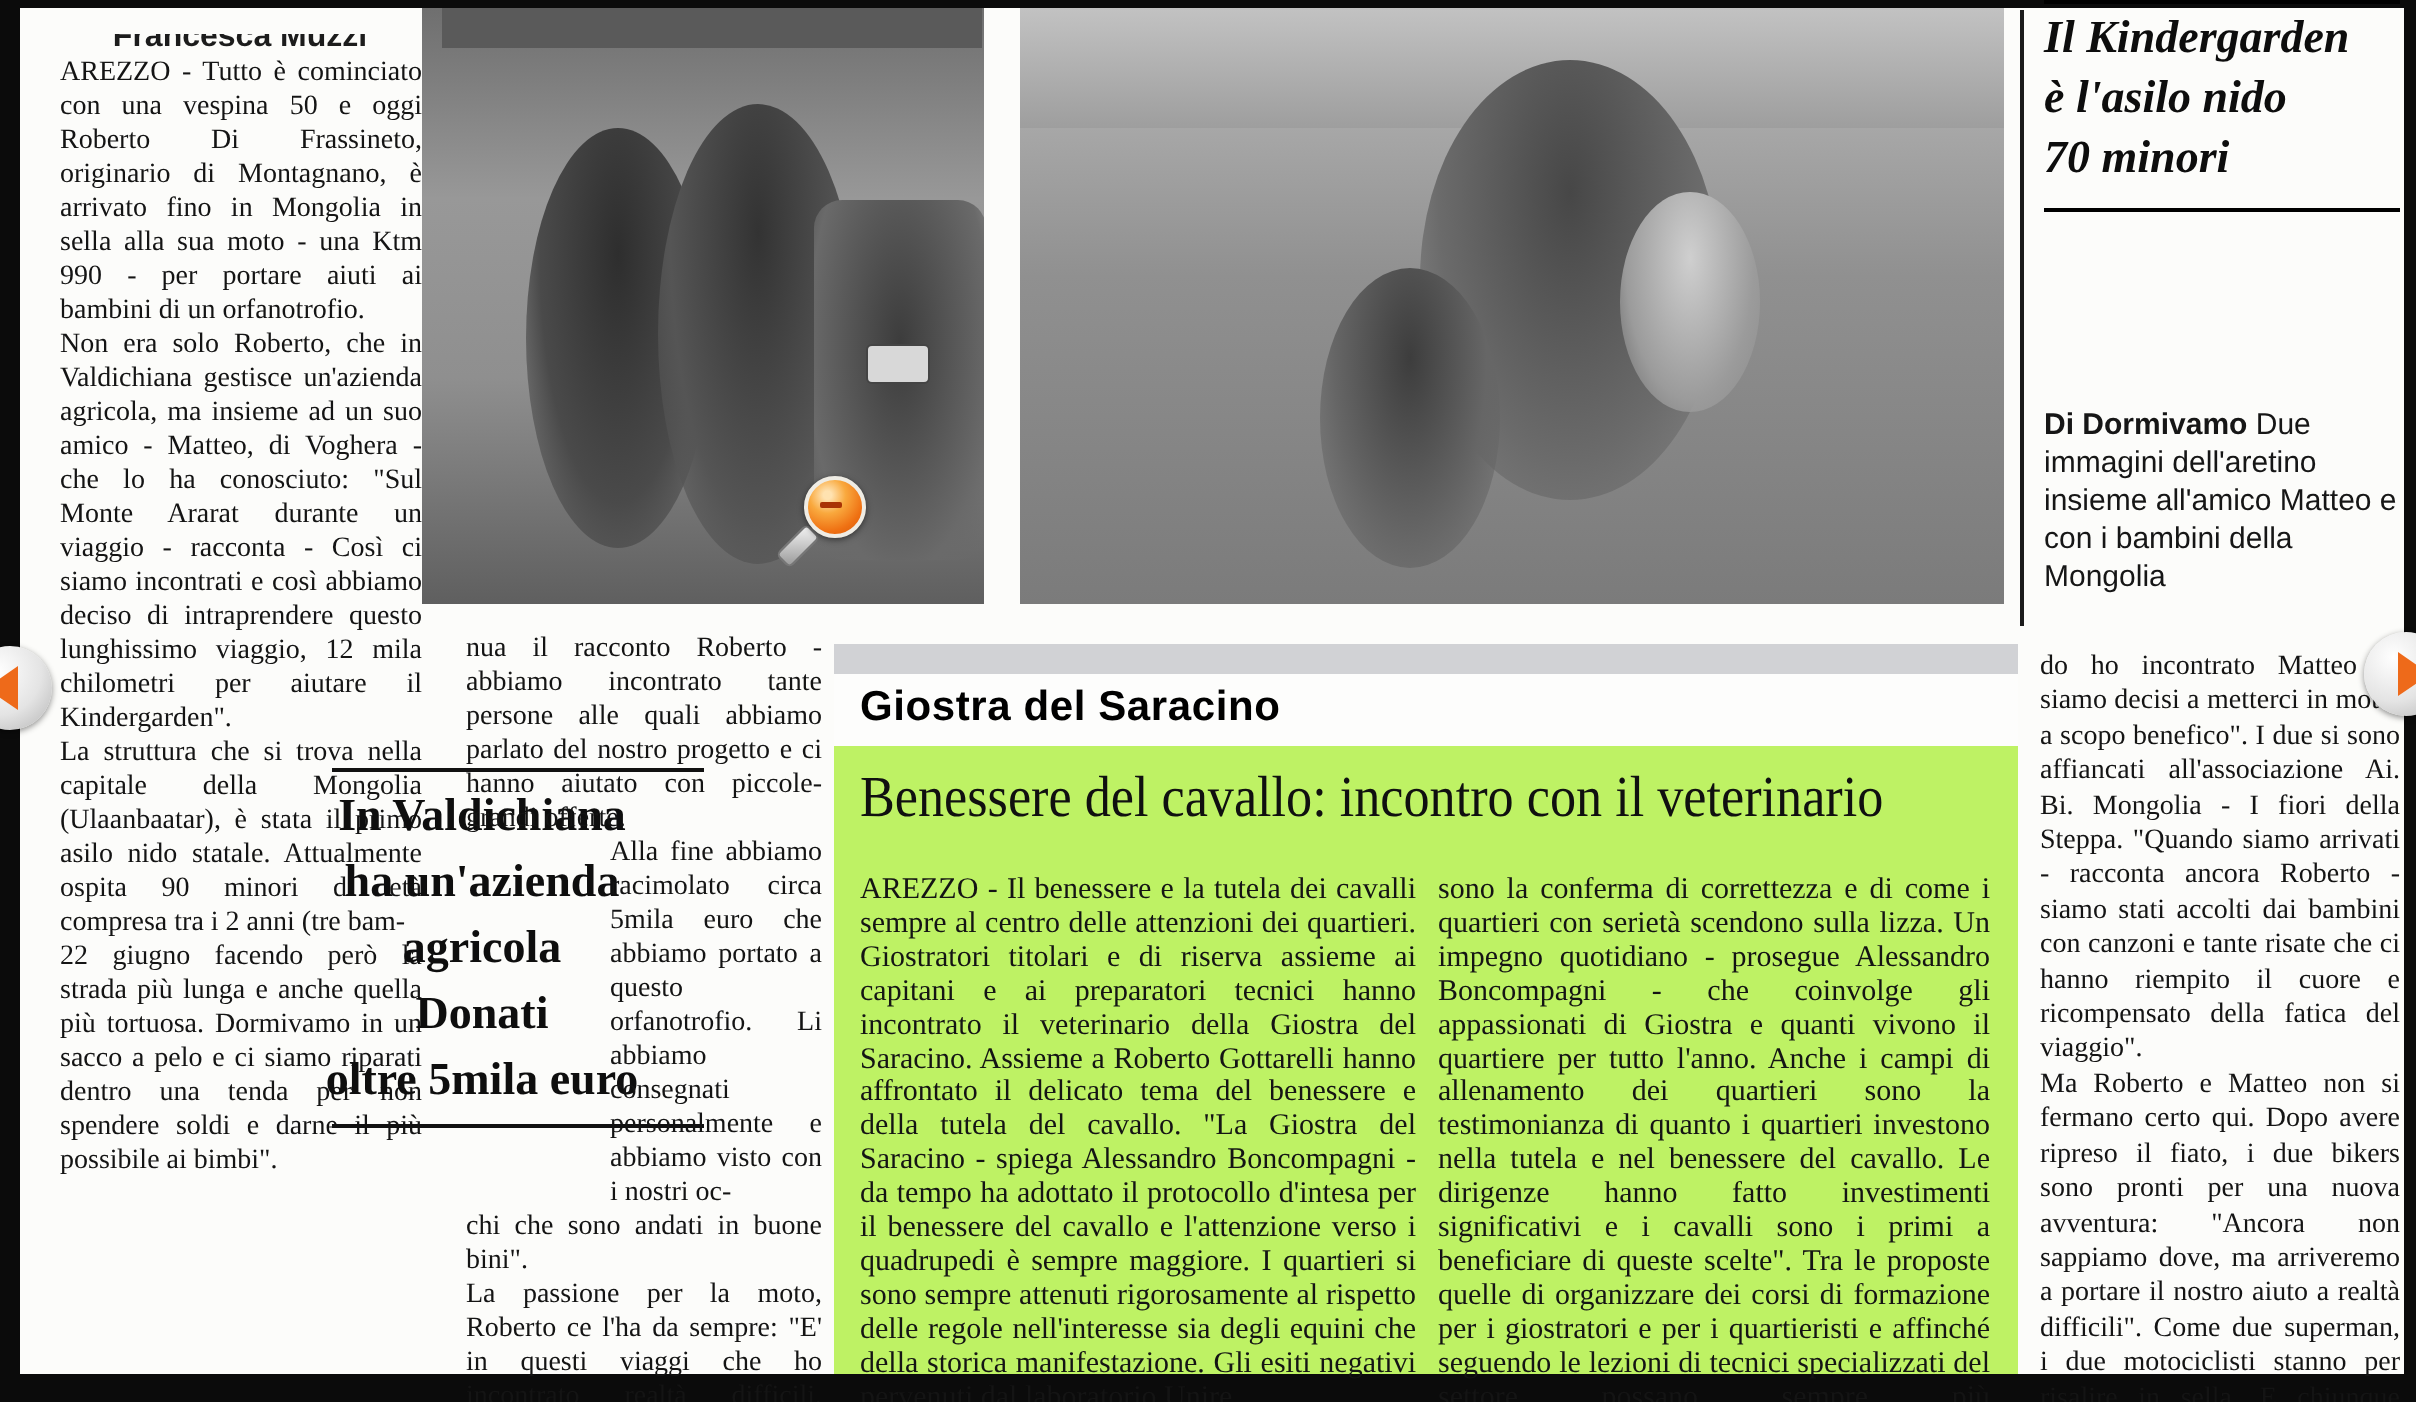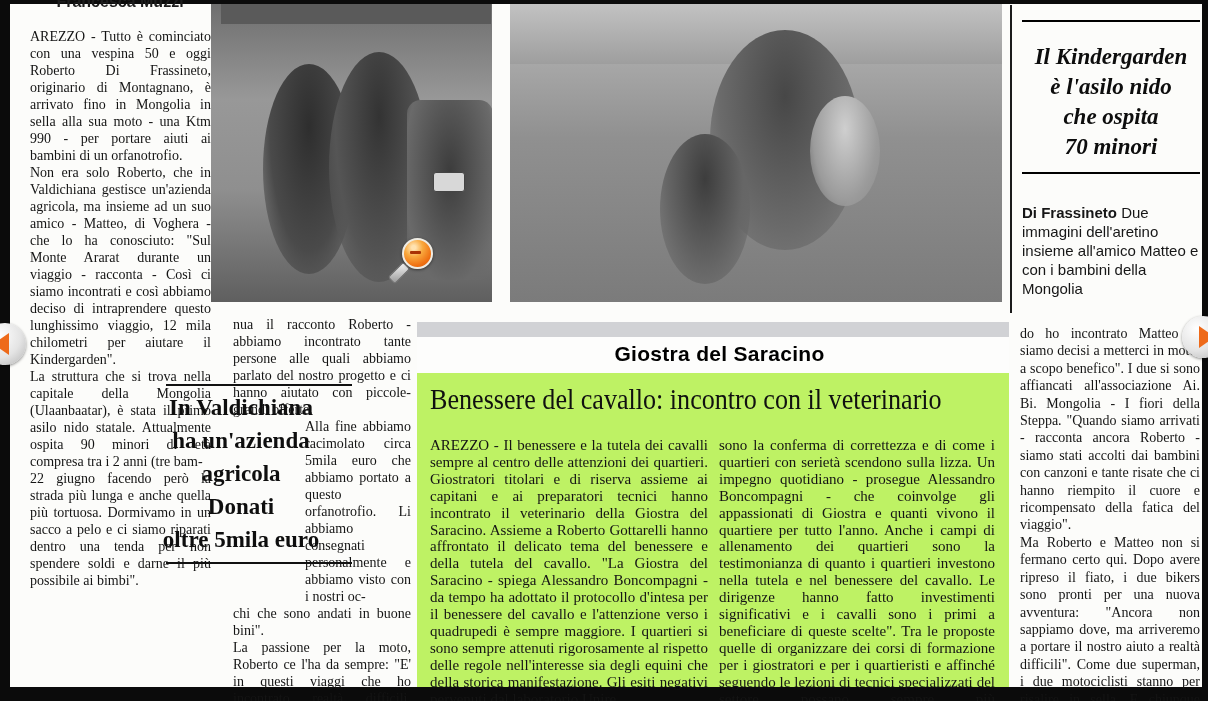--- a/index.html
+++ b/index.html
@@ -3,44 +3,44 @@
 <meta charset="utf-8">
 <style>
   html,body{margin:0;padding:0;background:#e9e9e9;}
   .page{position:relative;width:1208px;height:701px;background:#fcfcfa;overflow:hidden;
         font-family:"Liberation Serif",serif;color:#141414;}
   .edge{position:absolute;background:#0b0b0b;}
   .news{font-size:14px;line-height:17px;text-align:justify;}
   .news p{margin:0;}
   .abs{position:absolute;}
   
-  .byline-clip{position:absolute;left:28px;top:0;width:184px;height:13px;overflow:hidden;}
+  .byline-clip{position:absolute;left:28px;top:17px;width:184px;height:13px;overflow:hidden;}
   .byline-clip span{display:block;margin-top:-7px;font-family:"Liberation Sans",sans-serif;
         font-weight:bold;font-size:16px;text-align:center;color:#1c1c1c;}
   
   .photo{position:absolute;top:4px;height:298px;overflow:hidden;background:#8d8d8d;}
   .ph-shape{position:absolute;border-radius:50%;}
   
   .pullquote{position:absolute;left:130px;top:384px;width:222px;text-align:center;
         font-weight:bold;font-size:23px;line-height:33px;color:#0e0e0e;}
   .pullquote .rule{height:2px;background:#111;margin-left:36px;}
   .pullquote .rule.top{margin-bottom:5px;}
   .pullquote .rule.bot{margin-top:6px;}
   
   .g-strip{position:absolute;left:417px;top:322px;width:592px;height:15px;background:#d1d2d5;}
   .g-kickerband{position:absolute;left:417px;top:337px;width:592px;height:36px;background:#fdfdfc;}
   .g-kicker{font-family:"Liberation Sans",sans-serif;font-weight:bold;font-size:21px;
-        letter-spacing:.3px;padding:5px 0 0 13px;color:#000;text-align:center;}
+        letter-spacing:.3px;padding:5px 0 0 13px;color:#000;}
   .g-body{position:absolute;left:417px;top:373px;width:592px;height:314px;background:#bef264;}
   .g-headline{position:absolute;left:13px;top:10px;font-size:29px;white-space:nowrap;
         transform:scaleX(.9);transform-origin:0 0;color:#101010;}
   .g-col{position:absolute;top:64px;width:278px;font-size:15px;line-height:16.9px;text-align:justify;}
   
-  .infobox{position:absolute;left:1022px;top:20px;width:178px;border-top:2px solid #000;
-        border-bottom:2px solid #000;padding:20px 0 10px;text-align:center;
+  .infobox{position:absolute;left:1022px;top:0;width:178px;border-top:2px solid #000;
+        border-bottom:2px solid #000;padding:2px 0 10px;
         font-weight:bold;font-style:italic;font-size:23px;line-height:30px;color:#0d0d0d;}
   .caption{position:absolute;left:1022px;top:203px;width:178px;
         font-family:"Liberation Sans",sans-serif;font-size:15px;line-height:19px;color:#161616;}
   
   .nav{position:absolute;width:42px;height:42px;border-radius:50%;z-index:30;cursor:pointer;
         background:radial-gradient(circle at 35% 30%,#ffffff,#e4e4e4 55%,#b9b9b9 95%);
         box-shadow:0 1px 3px rgba(0,0,0,.45);}
   .tri{position:absolute;width:0;height:0;border-top:11px solid transparent;border-bottom:11px solid transparent;}
   
   .mag{position:absolute;left:391px;top:238px;width:42px;height:46px;z-index:25;}
@@ -114,25 +114,24 @@
   </div>
   <div class="g-body">
     <div class="g-headline">Benessere del cavallo: incontro con il veterinario</div>
     <div class="g-col" style="left:13px;">AREZZO - Il benessere e la tutela dei cavalli sempre al centro delle attenzioni dei quartieri. Giostratori titolari e di riserva assieme ai capitani e ai preparatori tecnici hanno incontrato il veterinario della Giostra del Saracino. Assieme a Roberto Gottarelli hanno affrontato il delicato tema del benessere e della tutela del cavallo. "La Giostra del Saracino - spiega Alessandro Boncompagni - da tempo ha adottato il protocollo d'intesa per il benessere del cavallo e l'attenzione verso i quadrupedi è sempre maggiore. I quartieri si sono sempre attenuti rigorosamente al rispetto delle regole nell'interesse sia degli equini che della storica manifestazione. Gli esiti negativi pervenuti dal laboratorio Unire</div>
     <div class="g-col" style="left:302px;width:276px;">sono la conferma di correttezza e di come i quartieri con serietà scendono sulla lizza. Un impegno quotidiano - prosegue Alessandro Boncompagni - che coinvolge gli appassionati di Giostra e quanti vivono il quartiere per tutto l'anno. Anche i campi di allenamento dei quartieri sono la testimonianza di quanto i quartieri investono nella tutela e nel benessere del cavallo. Le dirigenze hanno fatto investimenti significativi e i cavalli sono i primi a beneficiare di queste scelte". Tra le proposte quelle di organizzare dei corsi di formazione per i giostratori e per i quartieristi e affinché seguendo le lezioni di tecnici specializzati del settore possano sempre più professionalizzarsi.</div>
   </div>
 
   <div class="infobox">
     <div>Il Kindergarden</div>
     <div>è l'asilo nido</div>
-    <div>che ospita</div>
     <div>70 minori</div>
   </div>
 
-  <div class="caption"><b>Di Frassineto</b><span> Due immagini dell'aretino insieme all'amico Matteo e con i bambini della Mongolia</span></div>
+  <div class="caption"><b>Di Dormivamo</b><span> Due immagini dell'aretino insieme all'amico Matteo e con i bambini della Mongolia</span></div>
 
   <div class="abs news" style="left:1020px;top:325px;width:180px;line-height:17.4px;">
     <p>do ho incontrato Matteo ci siamo decisi a metterci in moto, a scopo benefico". I due si sono affiancati all'associazione Ai. Bi. Mongolia - I fiori della Steppa. "Quando siamo arrivati - racconta ancora Roberto - siamo stati accolti dai bambini con canzoni e tante risate che ci hanno riempito il cuore e ricompensato della fatica del viaggio".</p>
     <p>Ma Roberto e Matteo non si fermano certo qui. Dopo avere ripreso il fiato, i due bikers sono pronti per una nuova avventura: "Ancora non sappiamo dove, ma arriveremo a portare il nostro aiuto a realtà difficili". Come due superman, i due motociclisti stanno per risalire in sella. E chiunque volesse seguire il loro diario di bordo, lo può fare sul sito www.mototravellers.com.</p>
   </div>
 
   <div class="nav" style="left:-16px;top:323px;">
     <div class="tri" style="left:9px;top:10px;border-right:16px solid #ee6a1a;"></div>
   </div>
   <div class="nav" style="left:1182px;top:316px;">

